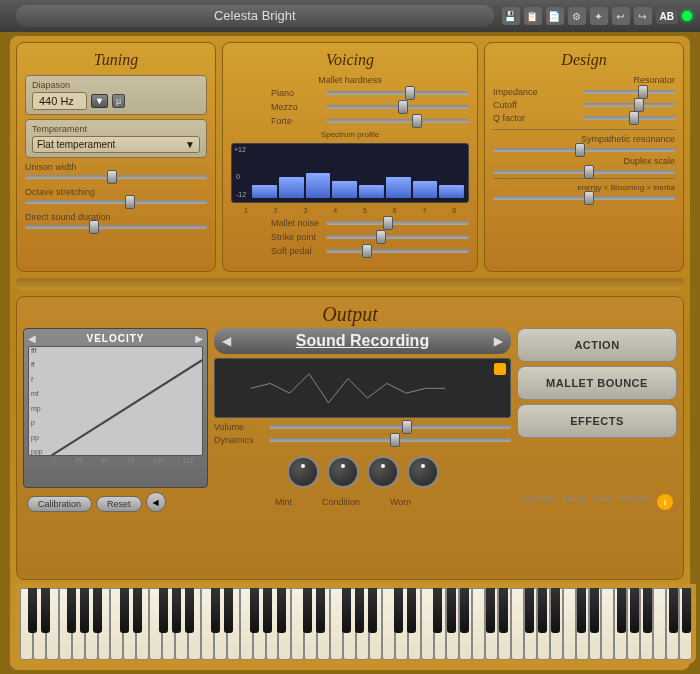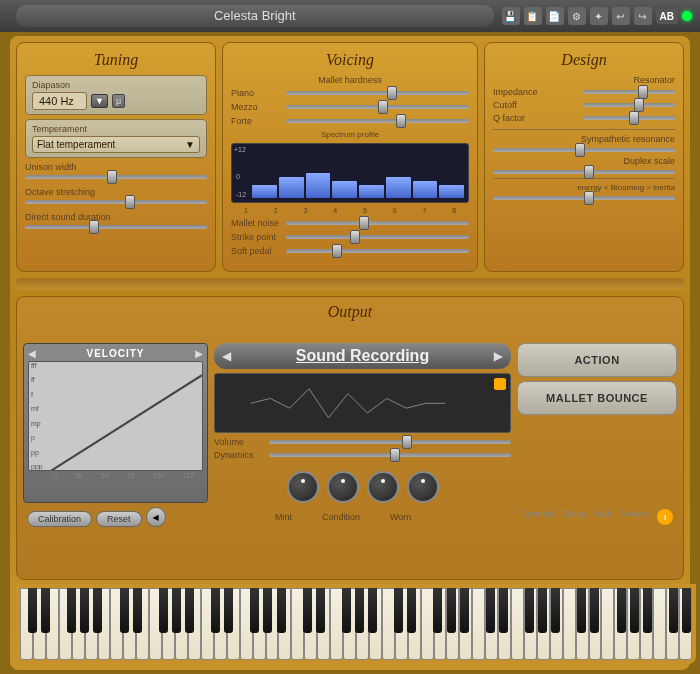--- a/index.html
+++ b/index.html
@@ -203,20 +203,21 @@
       position: absolute;
       top: -5px;
       cursor: pointer;
     }
 
     
     .voicing-row {
       display: flex;
       align-items: center;
       margin-bottom: 4px;
+      margin-left: 40px;
     }
     .voicing-label {
       font-size: 9px;
       color: #5a4020;
       width: 55px;
       flex-shrink: 0;
     }
     .voicing-slider {
       flex: 1;
       height: 4px;
@@ -278,23 +279,23 @@
       border-radius: 8px;
       border: 1px solid #8B5E10;
       padding: 6px;
       flex: 1;
     }
 
     .output-title {
       text-align: center;
       font-family: 'Times New Roman', serif;
       font-style: italic;
-      font-size: 16px;
+      font-size: 20px;
       color: #4a2800;
-      margin-bottom: 22px;
+      margin-bottom: 2px;
     }
 
     .output-content {
       display: flex;
       gap: 6px;
     }
 
     
     .velocity-panel {
       width: 185px;
@@ -841,20 +842,21 @@
             </div>
           <div class="knob">
               <div class="knob-dot"></div>
             </div>
         </div>
       </div>
 
       <div class="right-panel">
         <div class="action-btn">ACTION</div>
         <div class="action-btn">MALLET BOUNCE</div>
+        <div class="action-btn">EFFECTS</div>
       </div>
     </div>
 
     <div class="bottom-bar">
       <div class="bottom-left-btn">
         <div class="bottom-btn">Calibration</div>
         <div class="bottom-btn">Reset</div>
         <div class="circle-btn">◀</div>
       </div>
       <div class="condition-labels">

